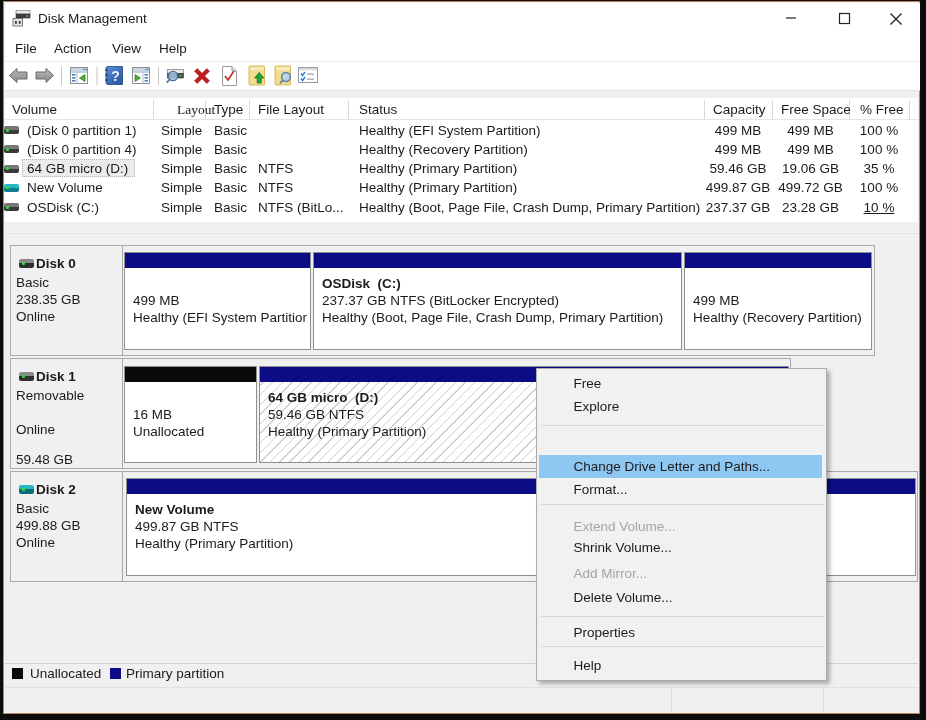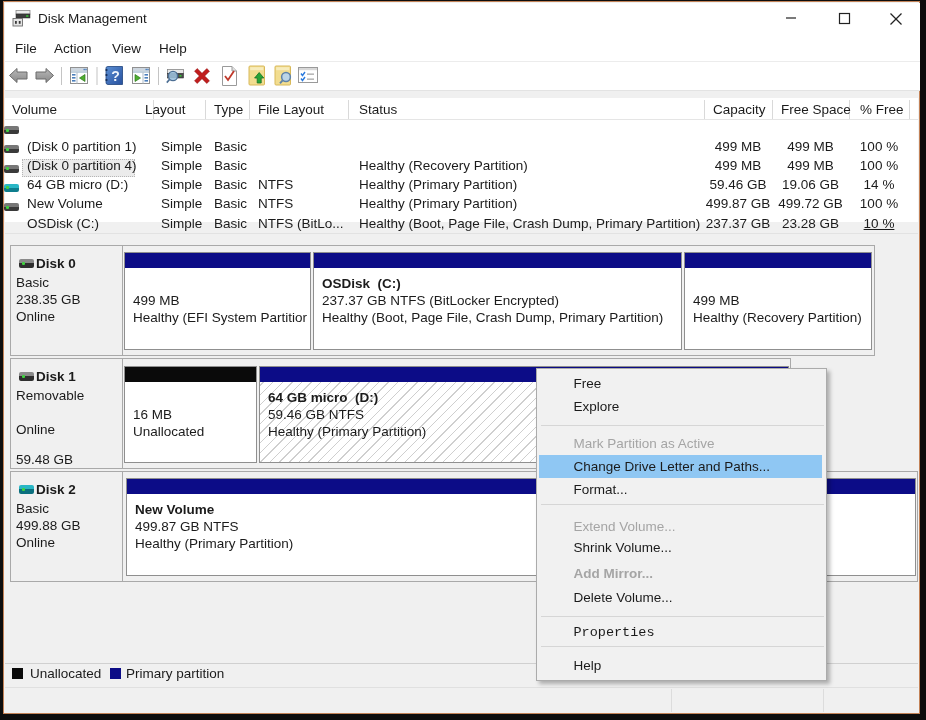--- a/index.html
+++ b/index.html
@@ -16,21 +16,21 @@
 .part{position:absolute;background:#fff;border:1px solid #8f8f8f;}
 .pbar{position:absolute;left:0;top:0;right:0;height:15px;background:#0c0c87;}
 .ptxt{position:absolute;left:8px;top:22px;line-height:17px;white-space:nowrap;}
 .hatch{background:repeating-linear-gradient(135deg,#fff 0px,#fff 5.8px,#cfcfcf 5.8px,#cfcfcf 6.8px);}
 
 #menu{position:absolute;left:536px;top:368px;width:289px;height:311px;background:#f1f1f1;border:1px solid #ababab;box-shadow:3px 3px 4px rgba(0,0,0,0.28);}
 .mi{position:absolute;left:573.5px;height:23px;line-height:23px;white-space:nowrap;}
 .mi.dis{color:#a5a5a5;}
 .msep{position:absolute;left:541px;width:283px;height:1px;background:#d6d6d6;}
 .trow{position:absolute;left:0;width:926px;height:19px;}
-.trow span{position:absolute;top:16px;height:19px;line-height:19px;white-space:nowrap;}
+.trow span{position:absolute;top:0;height:19px;line-height:19px;white-space:nowrap;}
 .trow .cc{width:68px;text-align:center;}
 .trow .cf{width:77px;text-align:center;}
 .trow .cp{width:60px;text-align:center;}
 .trow .ticon{left:4px;top:5.5px;height:8px;width:15px;line-height:normal;background:linear-gradient(#777 0 45%,#3a3a3a 45% 100%);border-radius:2px;}
 .trow .ticon:after{content:"";position:absolute;left:2px;top:2.5px;width:3px;height:3px;background:#3fd13f;border-radius:1px;}
 .trow .ticon.teal{background:linear-gradient(#29b6c5 0 45%,#0e7d8d 45% 100%);}
 .dlabel{position:absolute;left:0;width:122px;}
 .dlabel .t{position:absolute;left:36px;font-weight:bold;height:15px;line-height:15px;}
 .dlabel .r{position:absolute;left:16px;height:15px;line-height:15px;}
 .dicon{position:absolute;left:19px;width:15px;height:9px;background:linear-gradient(#8a8a8a 0 40%,#2f2f2f 40% 100%);border-radius:2px;}
@@ -172,35 +172,36 @@
   <div class="vline" style="left:153px;top:100px;height:19px;background:#d9d9d9;"></div>
   <div class="vline" style="left:205px;top:100px;height:19px;background:#d9d9d9;"></div>
   <div class="vline" style="left:249px;top:100px;height:19px;background:#d9d9d9;"></div>
   <div class="vline" style="left:348px;top:100px;height:19px;background:#d9d9d9;"></div>
   <div class="vline" style="left:704px;top:100px;height:19px;background:#d9d9d9;"></div>
   <div class="vline" style="left:772px;top:100px;height:19px;background:#d9d9d9;"></div>
   <div class="vline" style="left:849px;top:100px;height:19px;background:#d9d9d9;"></div>
   <div class="vline" style="left:909px;top:100px;height:19px;background:#d9d9d9;"></div>
   <div class="hline" style="left:5px;top:119px;width:913px;background:#e5e5e5;"></div>
   <div class="abs" style="left:12px;top:102px;height:15px;line-height:15px;">Volume</div>
-  <div class="abs" style="left:145px;top:102px;height:15px;line-height:15px;">Layout</div>
+  <div class="abs" style="left:177px;top:102px;height:15px;line-height:15px;font-family:Liberation Serif, serif;">Layout</div>
   <div class="abs" style="left:214px;top:102px;height:15px;line-height:15px;">Type</div>
   <div class="abs" style="left:258px;top:102px;height:15px;line-height:15px;">File Layout</div>
   <div class="abs" style="left:359px;top:102px;height:15px;line-height:15px;">Status</div>
   <div class="abs" style="left:713px;top:102px;height:15px;line-height:15px;">Capacity</div>
   <div class="abs" style="left:781px;top:102px;height:15px;line-height:15px;text-align:right;">Free Space</div>
   <div class="abs" style="left:860px;top:102px;height:15px;line-height:15px;">% Free</div>
 </div>
 <div id="tablerows">
   <div class="abs" style="left:22px;top:159px;width:113px;height:18px;background:#ebebeb;border:1px dotted #b5b5b5;box-sizing:border-box;"></div>
   <div class="trow" style="top:120.5px;">
         <span class="ticon"></span>
         <span style="left:27px;">(Disk 0 partition 1)</span>
         <span style="left:161px;">Simple</span>
         <span style="left:214px;">Basic</span>
+        <span style="left:359px;">Healthy (EFI System Partition)</span>
         <span class="cc" style="left:704px;">499 MB</span>
         <span class="cf" style="left:772px;">499 MB</span>
         <span class="cp" style="left:849px;">100 %</span>
       </div>
   <div class="trow" style="top:139.8px;">
         <span class="ticon"></span>
         <span style="left:27px;">(Disk 0 partition 4)</span>
         <span style="left:161px;">Simple</span>
         <span style="left:214px;">Basic</span>
         <span style="left:359px;">Healthy (Recovery Partition)</span>
@@ -210,21 +211,21 @@
       </div>
   <div class="trow" style="top:159.1px;">
         <span class="ticon"></span>
         <span style="left:27px;">64 GB micro (D:)</span>
         <span style="left:161px;">Simple</span>
         <span style="left:214px;">Basic</span>
         <span style="left:258px;">NTFS</span>
         <span style="left:359px;">Healthy (Primary Partition)</span>
         <span class="cc" style="left:704px;">59.46 GB</span>
         <span class="cf" style="left:772px;">19.06 GB</span>
-        <span class="cp" style="left:849px;">14 %</span>
+        <span class="cp" style="left:849px;">35 %</span>
       </div>
   <div class="trow" style="top:178.4px;">
         <span class="ticon teal"></span>
         <span style="left:27px;">New Volume</span>
         <span style="left:161px;">Simple</span>
         <span style="left:214px;">Basic</span>
         <span style="left:258px;">NTFS</span>
         <span style="left:359px;">Healthy (Primary Partition)</span>
         <span class="cc" style="left:704px;">499.87 GB</span>
         <span class="cf" style="left:772px;">499.72 GB</span>
@@ -307,25 +308,24 @@
 
 <div class="hline" style="left:5px;top:687px;width:913px;background:#e0e0e0;"></div>
 <div class="vline" style="left:671px;top:689px;height:23px;background:#dcdcdc;"></div>
 <div class="vline" style="left:823px;top:689px;height:23px;background:#dcdcdc;"></div>
 
 <div id="menu"></div>
 <div class="abs" style="left:539px;top:454.5px;width:283px;height:23px;background:#8fc7f3;"></div>
 <div class="mi" style="top:372px;">Free</div>
 <div class="mi" style="top:395px;">Explore</div>
 <div class="msep" style="top:424.5px;"></div>
-<div class="mi dis" style="top:431.5px;">Mark Partition as Active</div>
 <div class="mi" style="top:454.5px;">Change Drive Letter and Paths...</div>
 <div class="mi" style="top:478px;">Format...</div>
 <div class="msep" style="top:504px;"></div>
 <div class="mi dis" style="top:514.5px;">Extend Volume...</div>
 <div class="mi" style="top:536px;">Shrink Volume...</div>
-<div class="mi dis" style="top:561.5px;font-weight:bold;">Add Mirror...</div>
+<div class="mi dis" style="top:561.5px;">Add Mirror...</div>
 <div class="mi" style="top:585.5px;">Delete Volume...</div>
 <div class="msep" style="top:615.5px;"></div>
-<div class="mi" style="top:620.5px;font-family:Liberation Mono, monospace;">Properties</div>
+<div class="mi" style="top:620.5px;">Properties</div>
 <div class="msep" style="top:646.3px;"></div>
 <div class="mi" style="top:653.5px;">Help</div>
 </div>
 
 </body></html>

